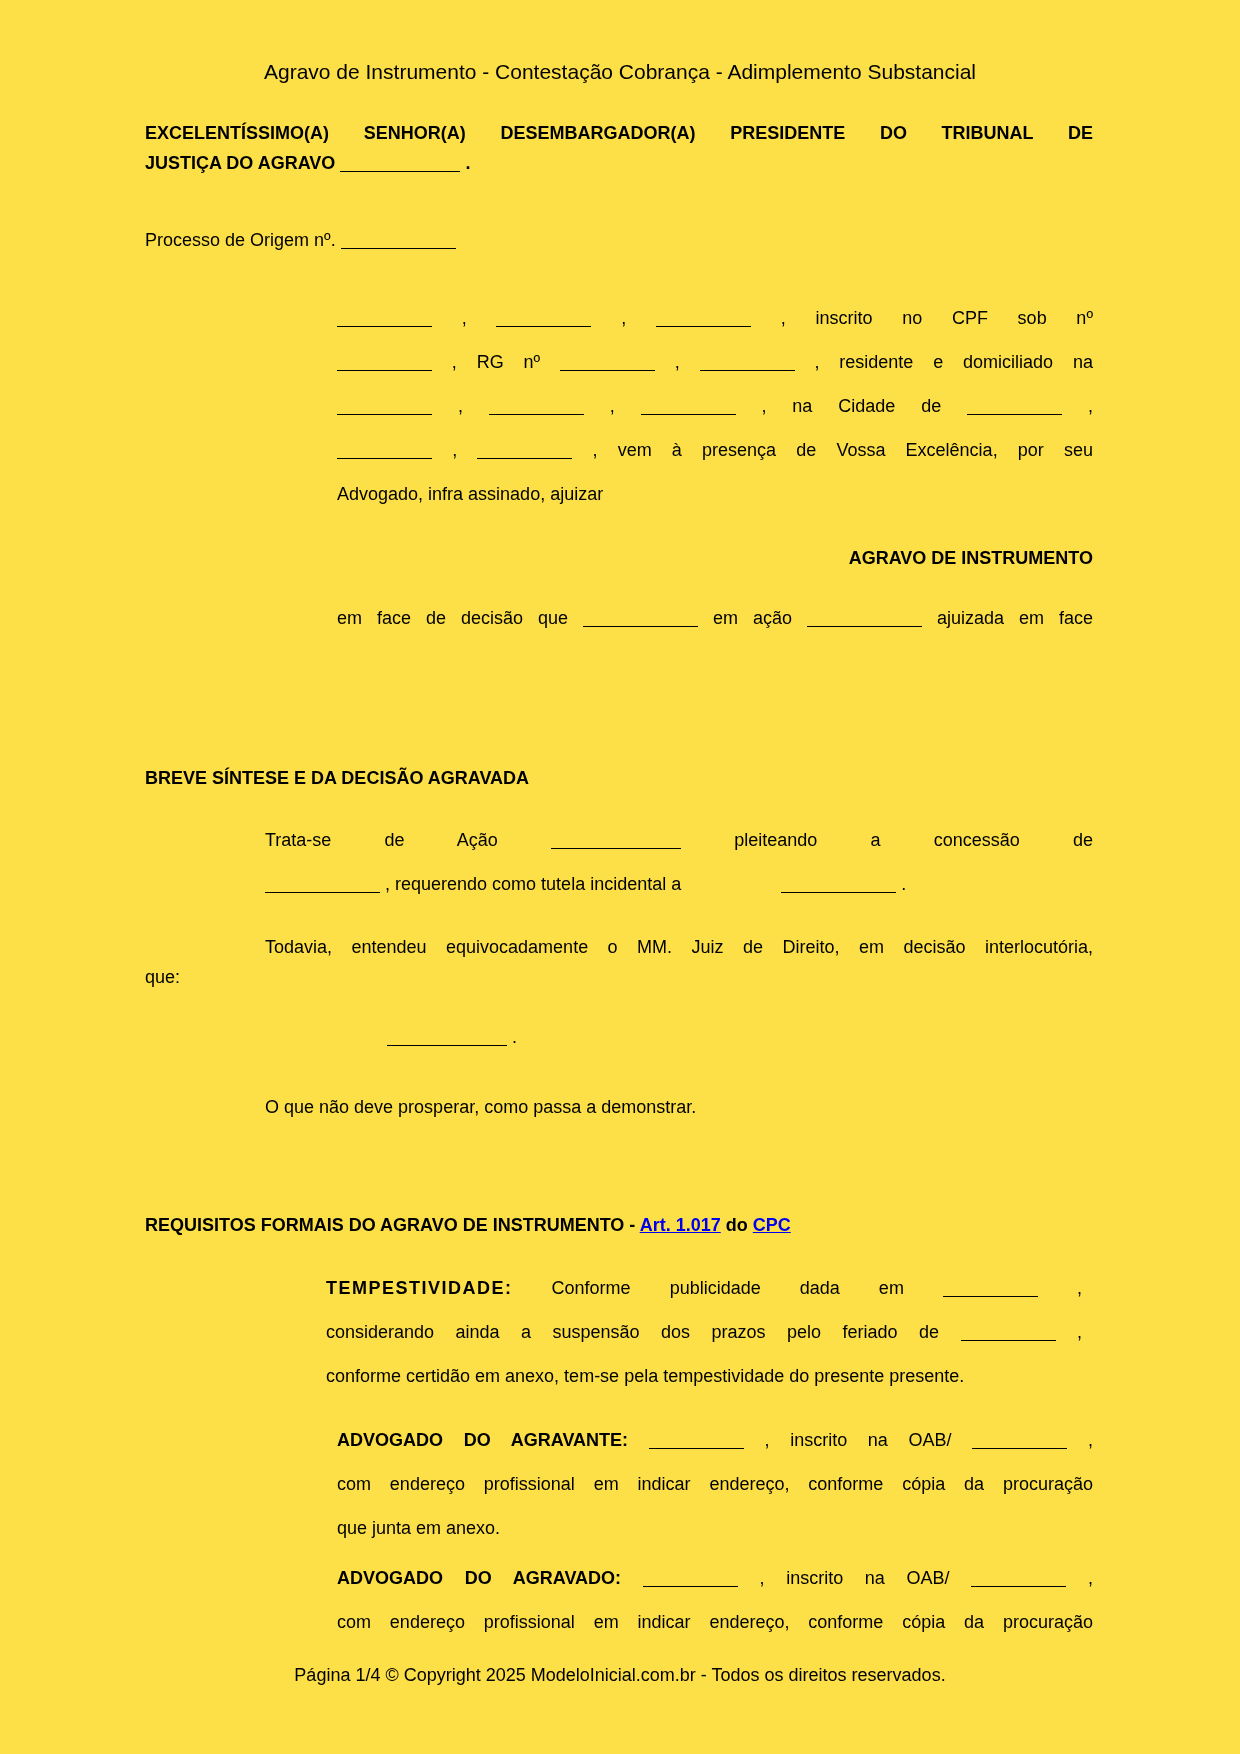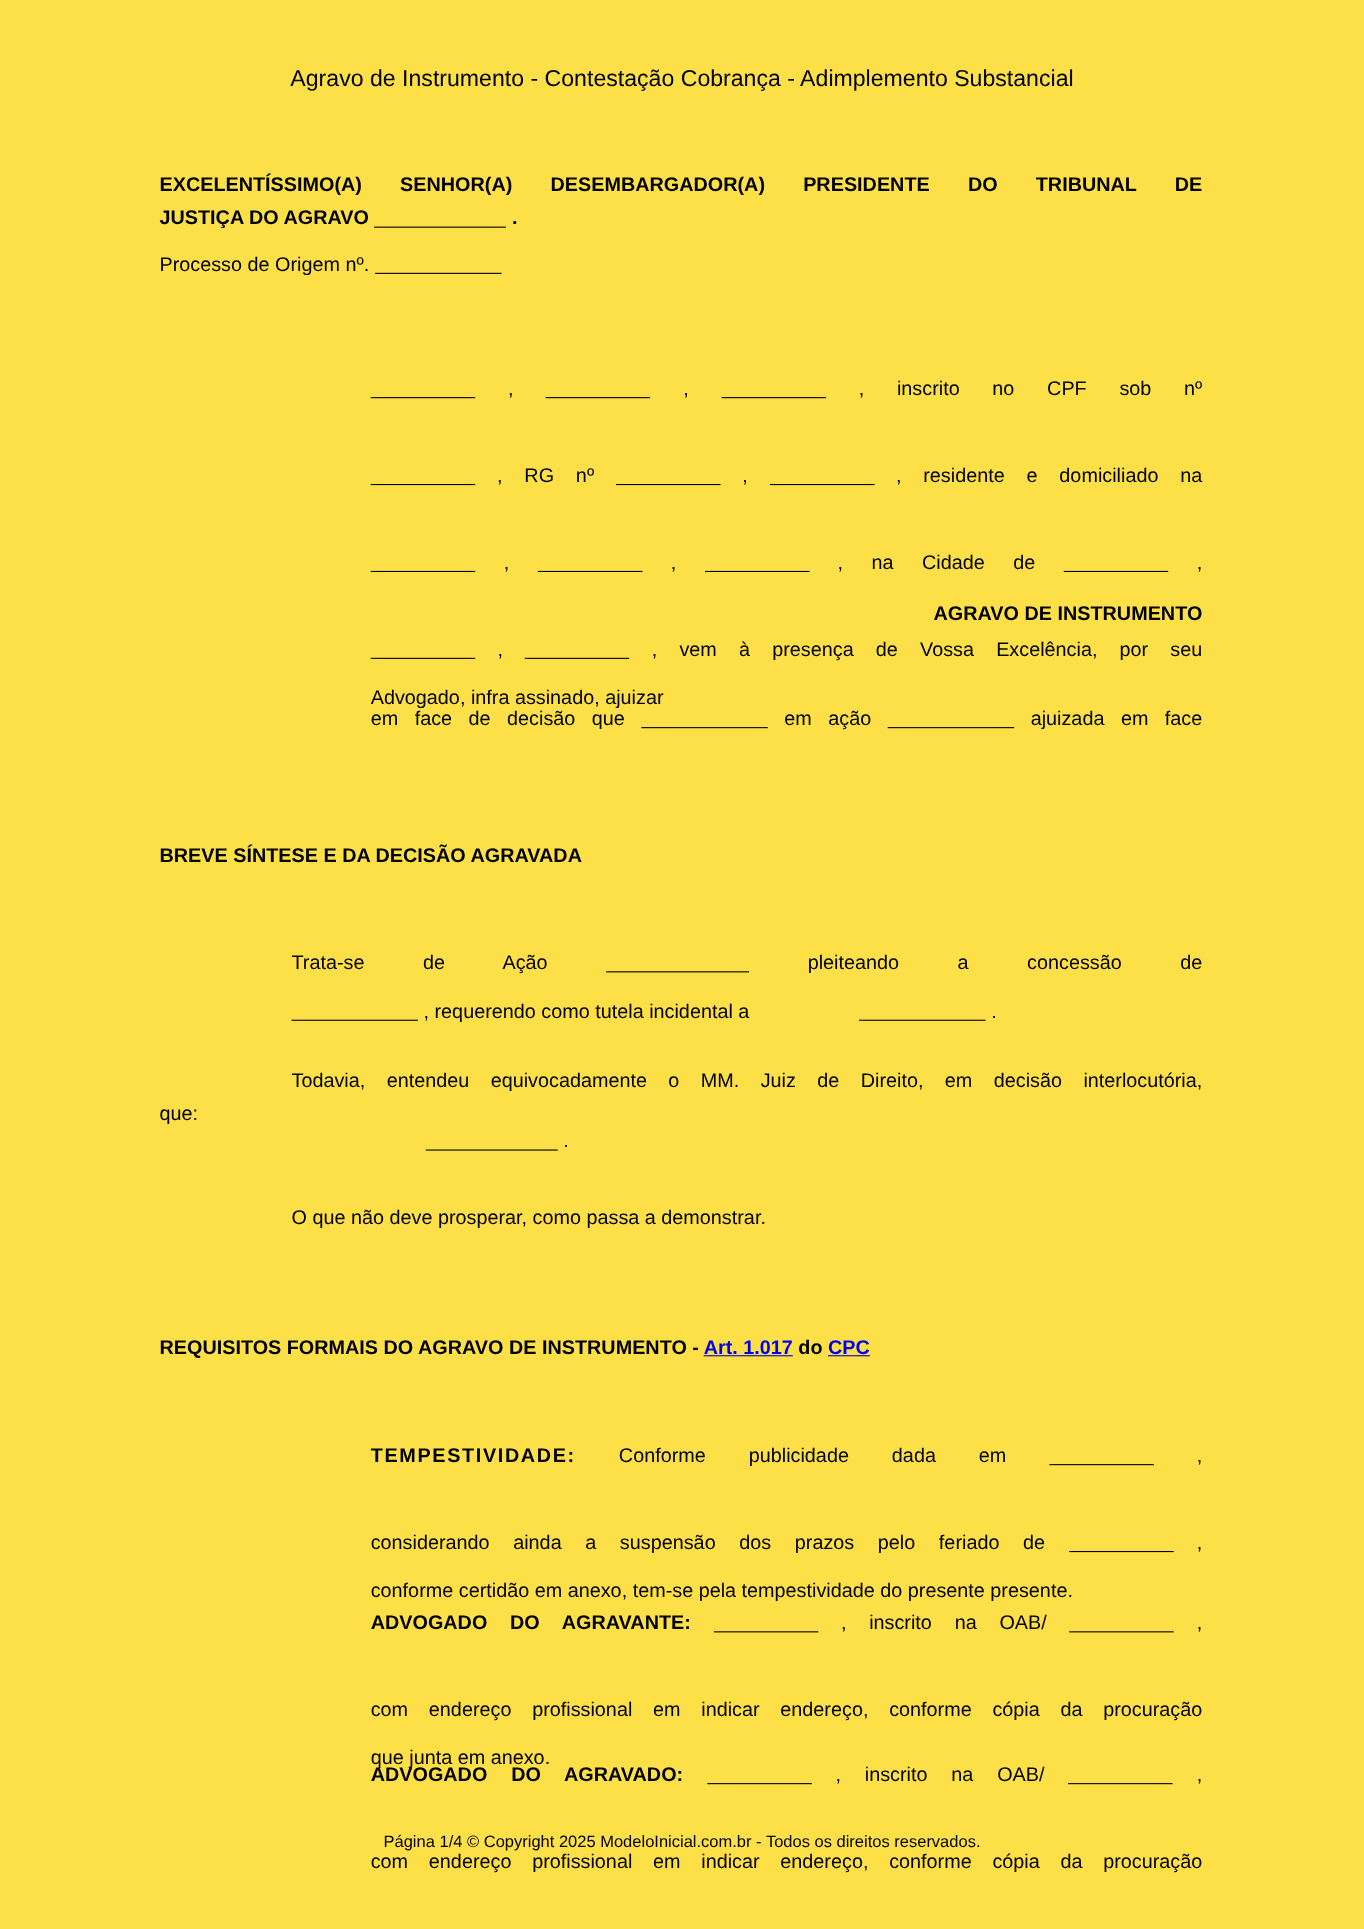--- a/index.html
+++ b/index.html
@@ -2,21 +2,21 @@
 <html><head>
 <meta charset="utf-8">
 <style>
   html,body{margin:0;padding:0;background:#ffffff;}
   .page{
     position:relative;width:1240px;height:1754px;background:#fde047;
     font-family:"Liberation Sans",sans-serif;color:#000000;overflow:hidden;
   }
   .abs{position:absolute;}
   .fs{font-size:18px;}
-  .j{text-align:justify;text-align-last:justify;text-justify:inter-word;margin-top:35px;}
+  .j{text-align:justify;text-align-last:justify;text-justify:inter-word;}
   .b{font-weight:bold;}
   .ls{letter-spacing:1.5px;}
   .bl{
     display:inline-block;width:95px;height:4px;
     border-bottom:1.6px solid #000;margin-bottom:-3px;
   }
   .w115{width:115px;}
   .w120{width:120px;}
   .w130{width:130px;}
   .gapl{margin-left:95px;}
@@ -27,24 +27,24 @@
   #qualification{left:337px;top:296px;width:756px;line-height:44px;}
   #action-title{left:337px;top:536px;width:756px;line-height:44px;text-align:right;font-weight:bold;}
   #emface{left:337px;top:596px;width:756px;line-height:44px;}
   #sintese-heading{left:145px;top:758px;width:948px;line-height:40px;font-weight:bold;}
   #tratase{left:265px;top:818px;width:828px;line-height:44px;}
   #todavia{left:145px;top:932px;width:948px;line-height:30px;}
   #todavia .indent{text-indent:120px;}
   #decision-blank{left:387px;top:1015px;width:500px;line-height:44px;}
   #prosperar{left:265px;top:1085px;width:828px;line-height:44px;}
   #requisitos-heading{left:145px;top:1203px;width:948px;line-height:44px;font-weight:bold;}
-  #tempestividade{left:337px;top:1266px;width:756px;line-height:44px;}
+  #tempestividade{left:326px;top:1266px;width:756px;line-height:44px;}
   #agravante{left:337px;top:1418px;width:756px;line-height:44px;}
   #agravado{left:337px;top:1556px;width:756px;line-height:44px;}
-  #footer{left:0;top:1662px;width:1240px;text-align:center;font-size:15px;line-height:26px;}
+  #footer{left:0;top:1662px;width:1240px;text-align:center;font-size:18px;line-height:26px;}
 </style>
 </head>
 <body>
 
 <div class="page">
 
   <div id="title" class="abs">Agravo de Instrumento - Contestação Cobrança - Adimplemento Substancial</div>
 
   <div id="vocative" class="abs fs">
     <div class="j">EXCELENTÍSSIMO(A) SENHOR(A) DESEMBARGADOR(A) PRESIDENTE DO TRIBUNAL DE</div>

